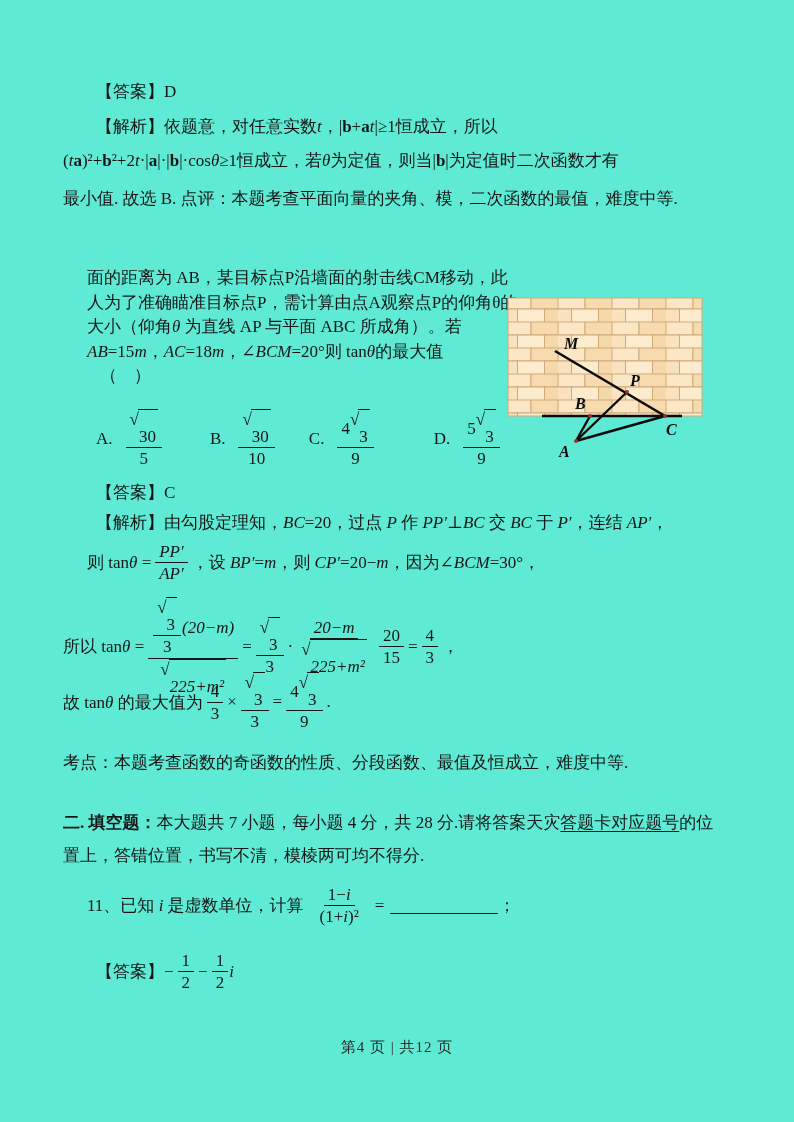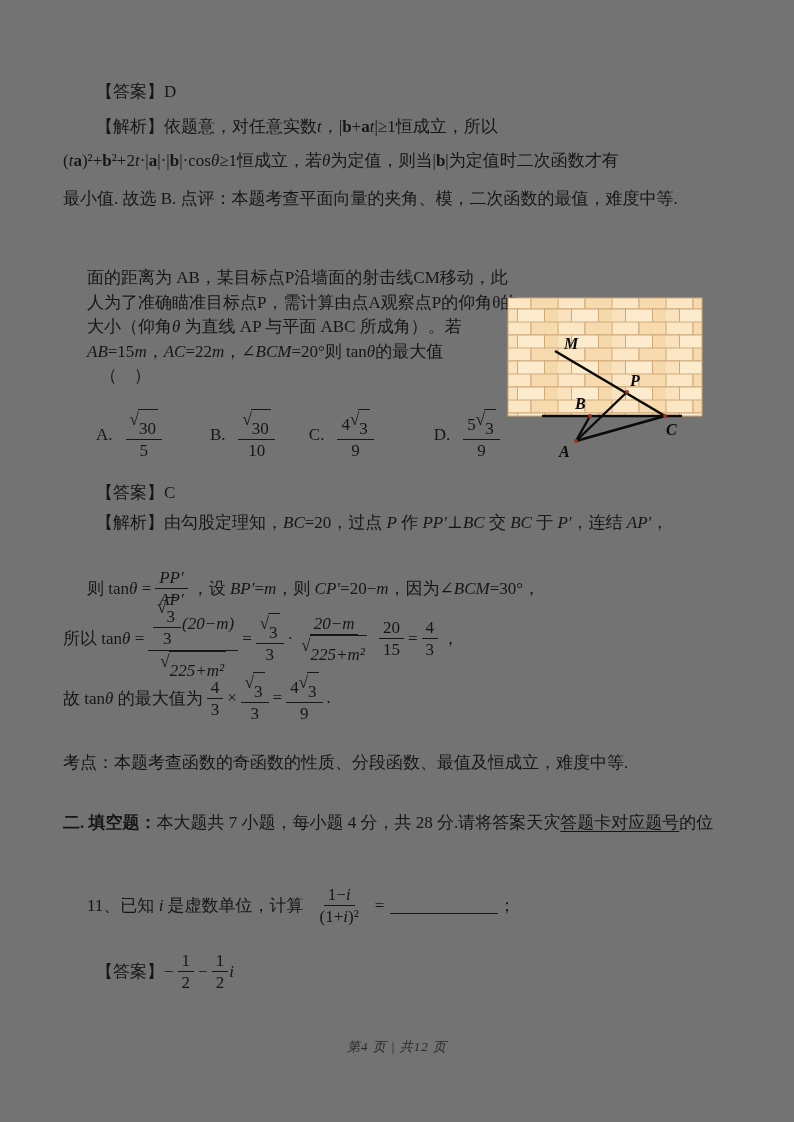--- a/index.html
+++ b/index.html
@@ -1,47 +1,47 @@
 <!DOCTYPE html>
 <html><head>
 <meta charset="utf-8">
 <style>
   html,body{margin:0;padding:0;background:#e8e8e8;}
   .page{
     position:relative;
     width:794px;height:1122px;
     margin:0 auto;
-    background:#737373;
+    background:#5eead4;
     font-family:"Liberation Serif","DejaVu Serif",serif;
     color:#161616;
     font-size:17px;
     overflow:hidden;
   }
   .blk{position:absolute;white-space:nowrap;}
   .mrow{display:flex;align-items:center;}
   .seg-n{font-style:normal;}
   .seg-i{font-style:italic;}
   .seg-b{font-weight:700;}
   .seg-bld{font-weight:700;}
   .seg-u{text-decoration:underline;text-underline-offset:3px;}
   .fi{font-style:italic;}
   .frac{display:inline-flex;flex-direction:column;align-items:center;vertical-align:middle;margin:0 4px;line-height:1.25;text-align:center;}
   .frac .fn{border-bottom:1.4px solid #161616;padding:0 4px;display:inline-flex;align-items:center;}
   .frac .fd{padding:0 4px;display:inline-flex;align-items:center;}
   .sqrt{white-space:nowrap;display:inline-flex;align-items:flex-start;}
   .sqrt .sg{display:inline-block;}
-  .sqrt .rd{border-top:1.4px solid #161616;padding:8px 2px 0 1px;margin-left:-1px;text-align:center;}
+  .sqrt .rd{border-top:1.4px solid #161616;padding:16px 2px 0 1px;margin-left:-1px;text-align:center;}
   .q10text div{line-height:24.5px;}
   .hang{padding-left:24px;}
   .hang2{padding-left:37px;}
   .options{display:flex;align-items:center;}
   .option{display:inline-flex;align-items:center;gap:9px;}
   .sec2 div{line-height:33px;white-space:nowrap;}
   .blank{display:inline-block;width:108px;border-bottom:1.6px solid #161616;height:1px;vertical-align:-3px;}
-  .footer{width:100%;text-align:center;font-size:13px;color:#2a2a2a;letter-spacing:1px;font-style:italic;}
+  .footer{width:100%;text-align:center;font-size:15px;color:#2a2a2a;letter-spacing:1px;}
   .gap6{display:inline-block;width:6px;}
 </style>
 </head>
 <body>
 
 <div class="page">
 
   <div class="blk" style="top:80px;left:96px;">
     <span>【答案】</span><span>D</span>
   </div>
@@ -49,21 +49,21 @@
   <div class="blk" style="top:115px;left:96px;"><span class="seg-n">【解析】依题意，对任意实数</span><span class="seg-i">t</span><span class="seg-n">，|</span><span class="seg-b">b</span><span class="seg-n">+</span><span class="seg-b">a</span><span class="seg-i">t</span><span class="seg-n">|≥1恒成立，所以</span></div>
 
   <div class="blk" style="top:149px;left:63px;"><span class="seg-n">(</span><span class="seg-i">t</span><span class="seg-b">a</span><span class="seg-n">)²+</span><span class="seg-b">b</span><span class="seg-n">²+2</span><span class="seg-i">t</span><span class="seg-n">·|</span><span class="seg-b">a</span><span class="seg-n">|·|</span><span class="seg-b">b</span><span class="seg-n">|·cos</span><span class="seg-i">θ</span><span class="seg-n">≥1恒成立，若</span><span class="seg-i">θ</span><span class="seg-n">为定值，则当|</span><span class="seg-b">b</span><span class="seg-n">|为定值时二次函数才有</span></div>
 
   <div class="blk" style="top:187px;left:63px;">最小值. 故选 B. 点评：本题考查平面向量的夹角、模，二次函数的最值，难度中等.</div>
 
   <div class="blk q10text" style="top:266px;left:63px;">
     <div class="hang">面的距离为 AB，某目标点P沿墙面的射击线CM移动，此</div>
     <div class="hang">人为了准确瞄准目标点P，需计算由点A观察点P的仰角θ的</div>
     <div class="hang"><span class="seg-n">大小（仰角</span><span class="seg-i">θ</span><span class="seg-n"> 为直线 AP 与平面 ABC 所成角）。若</span></div>
-    <div class="hang"><span class="seg-i">AB</span><span class="seg-n">=15</span><span class="seg-i">m</span><span class="seg-n">，</span><span class="seg-i">AC</span><span class="seg-n">=22</span><span class="seg-i">m</span><span class="seg-n">，∠</span><span class="seg-i">BCM</span><span class="seg-n">=20°则 tan</span><span class="seg-i">θ</span><span class="seg-n">的最大值</span></div>
+    <div class="hang"><span class="seg-i">AB</span><span class="seg-n">=15</span><span class="seg-i">m</span><span class="seg-n">，</span><span class="seg-i">AC</span><span class="seg-n">=18</span><span class="seg-i">m</span><span class="seg-n">，∠</span><span class="seg-i">BCM</span><span class="seg-n">=20°则 tan</span><span class="seg-i">θ</span><span class="seg-n">的最大值</span></div>
     <div class="hang2">（　）</div>
   </div>
 
   <div class="blk" style="top:296px;left:504px;">
     <svg width="202" height="168" viewBox="0 0 202 168">
       <defs>
         <pattern id="bricks" width="54" height="26" patternUnits="userSpaceOnUse">
           <rect width="54" height="26" fill="#f8deb6"></rect>
           <rect x="0" y="0" width="27" height="13" fill="#fbe7c6" stroke="#cfa97a" stroke-width="1"></rect>
           <rect x="27" y="0" width="27" height="13" fill="#f7dbae" stroke="#cfa97a" stroke-width="1"></rect>
@@ -144,21 +144,21 @@
       </span>
     </span>
   </div>
 
   <div class="blk" style="top:481px;left:96px;">
     <span>【答案】</span><span>C</span>
   </div>
 
   <div class="blk" style="top:511px;left:96px;"><span class="seg-n">【解析】由勾股定理知，</span><span class="seg-i">BC</span><span class="seg-n">=20，过点 </span><span class="seg-i">P</span><span class="seg-n"> 作 </span><span class="seg-i">PP′</span><span class="seg-n">⊥</span><span class="seg-i">BC</span><span class="seg-n"> 交 </span><span class="seg-i">BC</span><span class="seg-n"> 于 </span><span class="seg-i">P′</span><span class="seg-n">，连结 </span><span class="seg-i">AP′</span><span class="seg-n">，</span></div>
 
-  <div class="blk mrow" style="top:567px;left:87px;">
+  <div class="blk mrow" style="top:541px;left:87px;">
     <span><span class="seg-n">则 tan</span><span class="seg-i">θ</span><span class="seg-n"> =</span></span>
     <span class="frac">
       <span class="fn fi">PP′</span>
       <span class="fd fi">AP′</span>
     </span>
     <span><span class="seg-n">，设 </span><span class="seg-i">BP′</span><span class="seg-n">=</span><span class="seg-i">m</span><span class="seg-n">，则 </span><span class="seg-i">CP′</span><span class="seg-n">=20−</span><span class="seg-i">m</span><span class="seg-n">，因为∠</span><span class="seg-i">BCM</span><span class="seg-n">=30°，</span></span>
   </div>
 
   <div class="blk mrow" style="top:597px;left:63px;">
     <span><span class="seg-n">所以 tan</span><span class="seg-i">θ</span><span class="seg-n"> =</span></span>
@@ -241,20 +241,21 @@
         </span>
       <span class="fd">9</span>
     </span>
     <span>.</span>
   </div>
 
   <div class="blk" style="top:751px;left:63px;">考点：本题考查函数的奇函数的性质、分段函数、最值及恒成立，难度中等.</div>
 
   <div class="blk sec2" style="top:806px;left:63px;">
     <div><span class="seg-bld">二. 填空题：</span><span class="seg-n">本大题共 7 小题，每小题 4 分，共 28 分.请将答案天灾</span><span class="seg-u">答题卡对应题号</span><span class="seg-n">的位</span></div>
+    <div>置上，答错位置，书写不清，模棱两可均不得分.</div>
   </div>
 
   <div class="blk mrow" style="top:884px;left:87px;gap:8px;">
     <span><span class="seg-n">11、已知 </span><span class="seg-i">i</span><span class="seg-n"> 是虚数单位，计算</span></span>
     <span class="frac">
       <span class="fn">
           <span class="seg-n">1−</span>
           <span class="seg-i">i</span>
         </span>
       <span class="fd">

